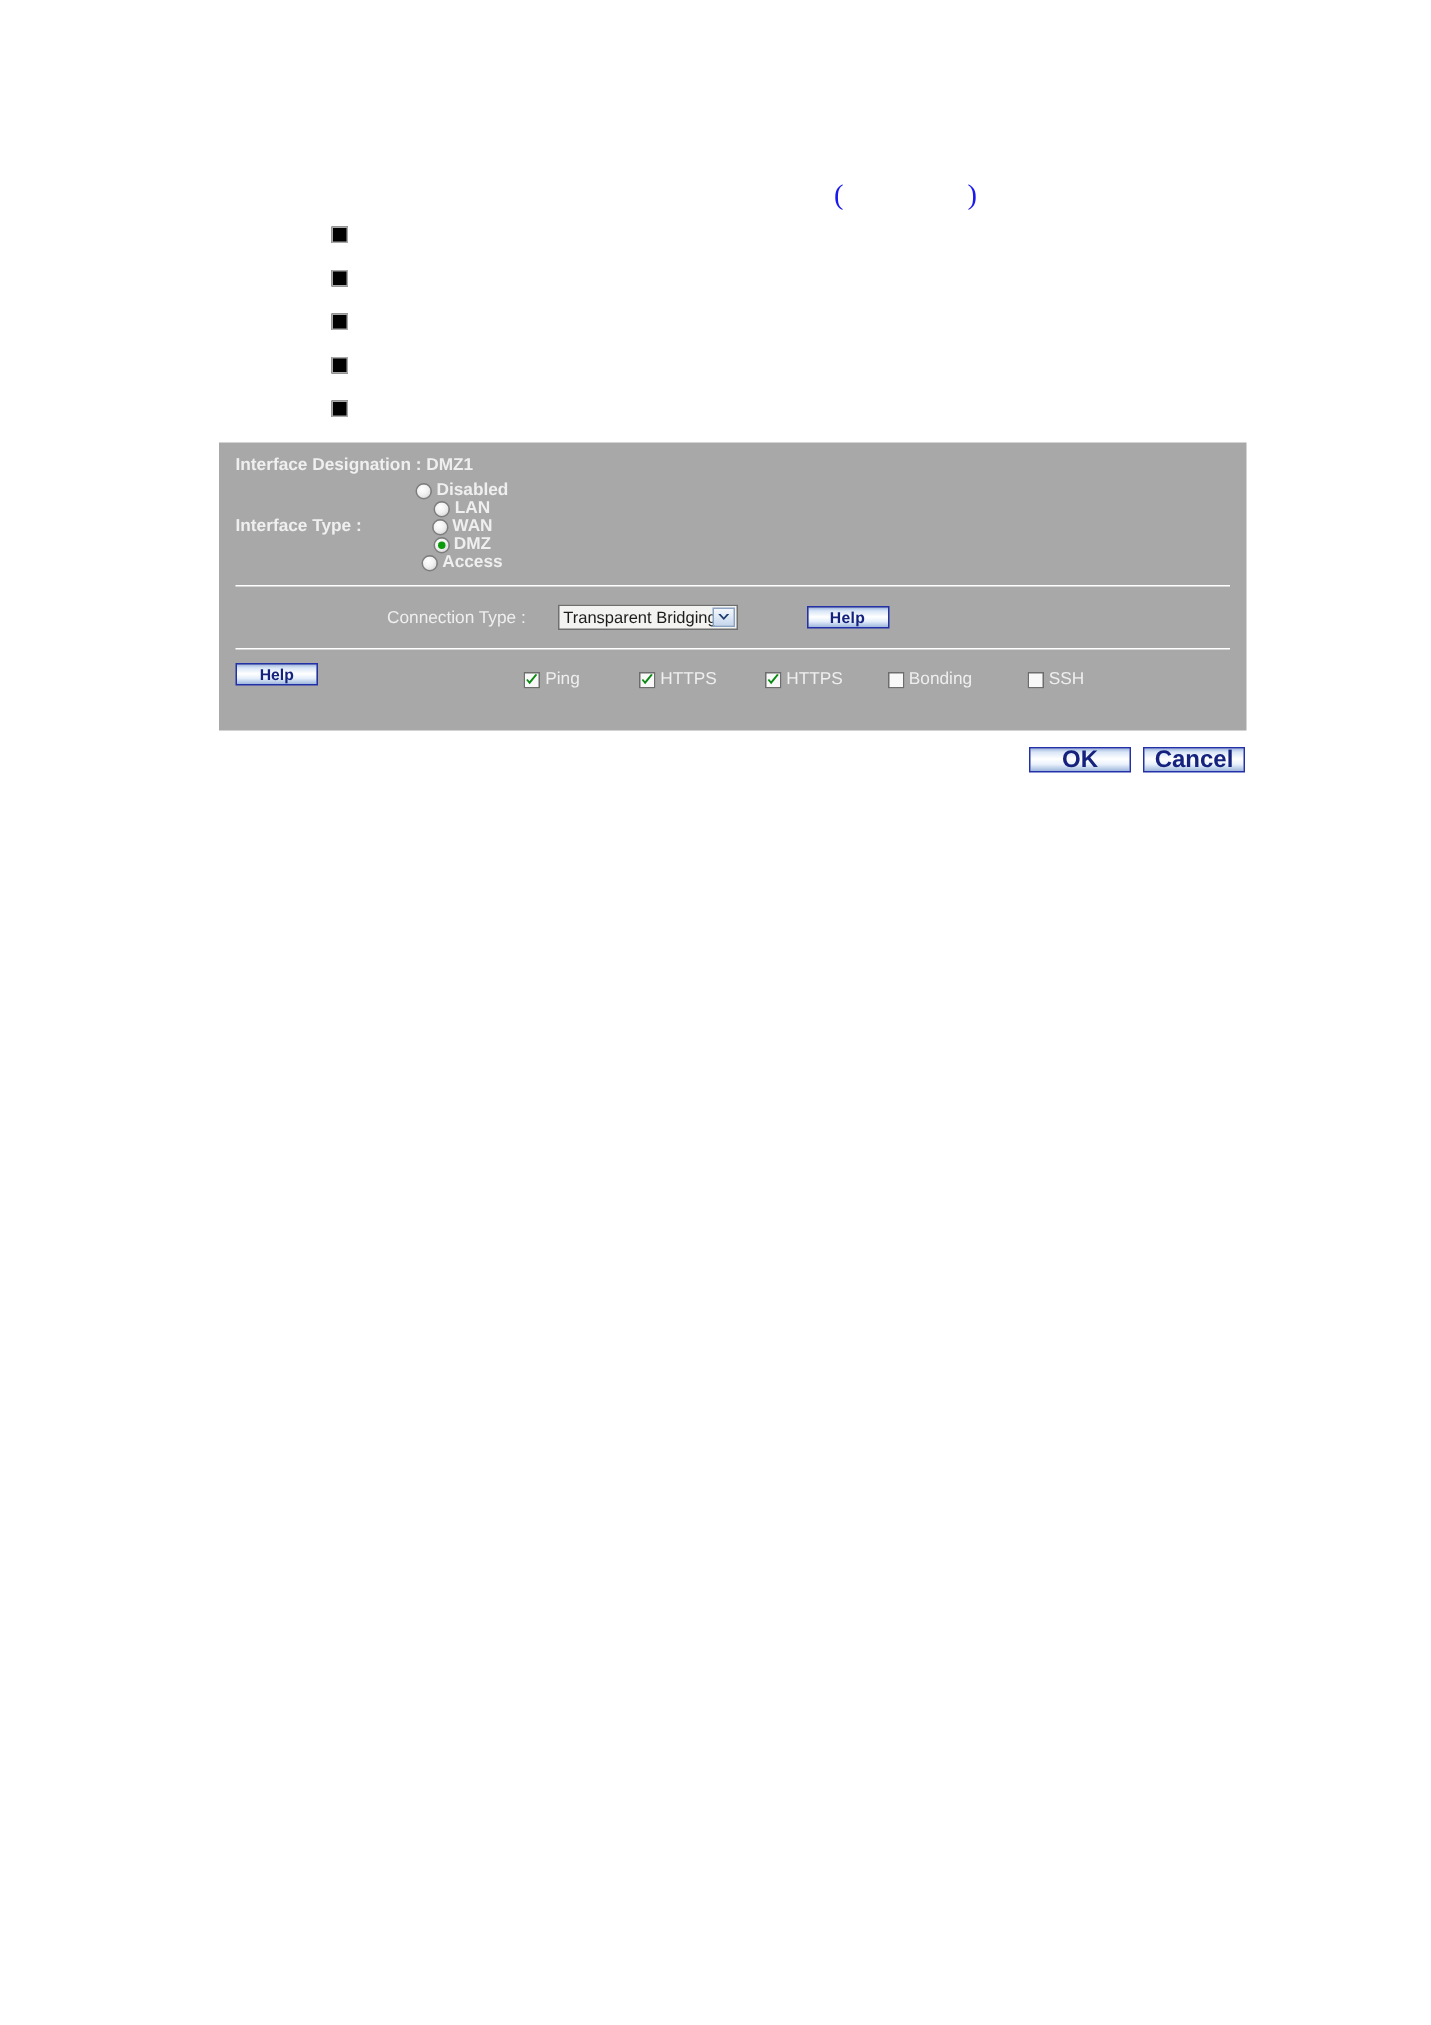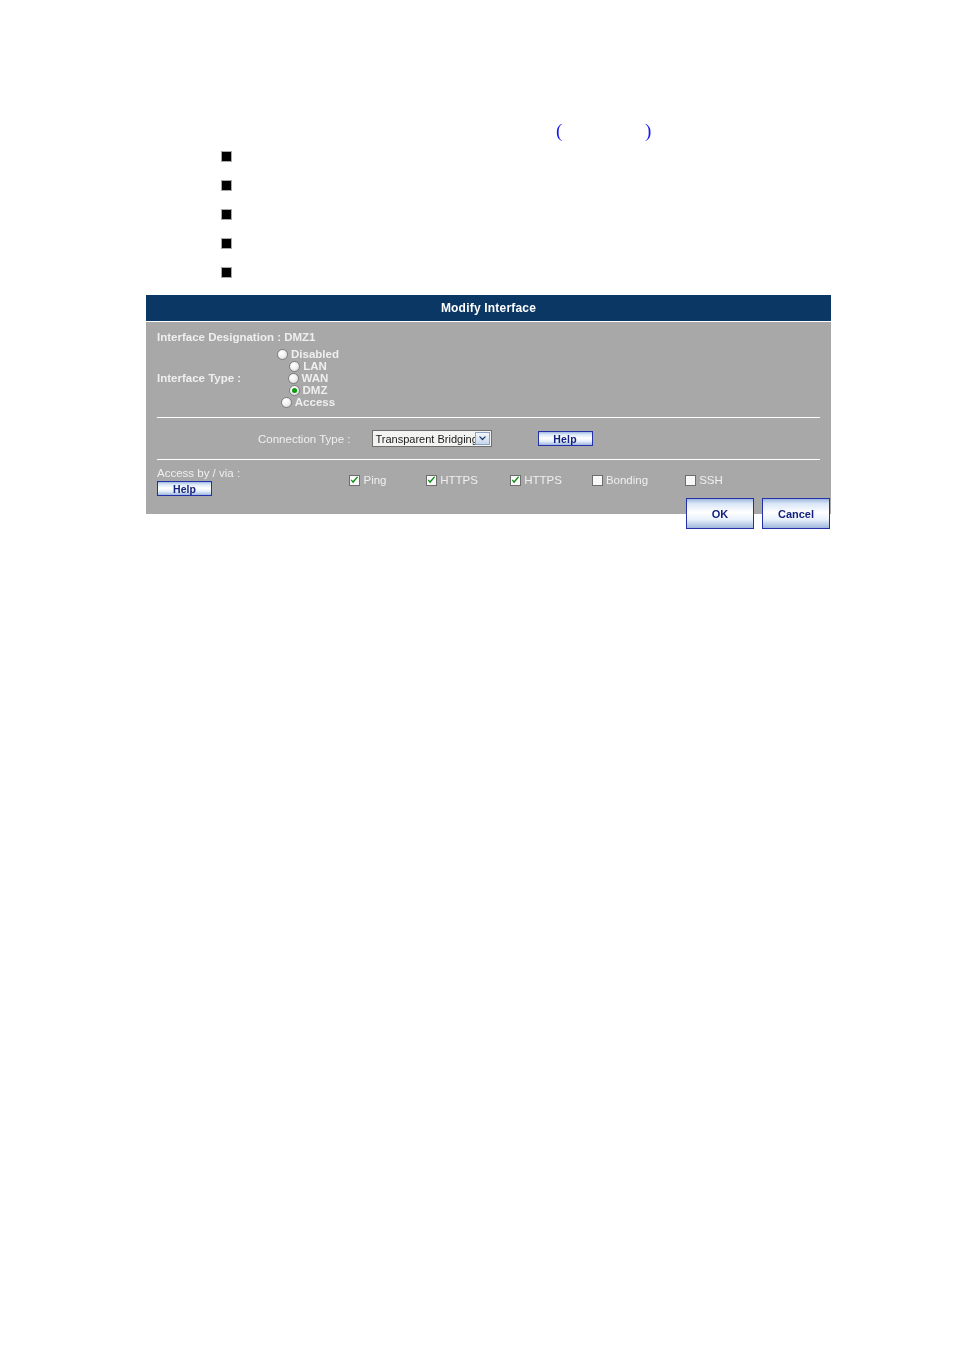--- a/index.html
+++ b/index.html
@@ -258,26 +258,26 @@
 
   
   .footer {
     position: absolute;
     left: 686px;
     top: 498px;
     display: flex;
   }
   .btn-action {
     width: 68px;
-    height: 31px;
+    height: 17px;
     border: 1px solid #2331a8;
     box-sizing: border-box;
     background: linear-gradient(180deg, #9fb7dd 0%, #d9e6f7 16%, #ffffff 46%, #eaf2fc 70%, #9fb7dd 100%);
     color: #14227e;
-    font-size: 11px;
+    font-size: 16px;
     font-weight: bold;
     display: flex;
     align-items: center;
     justify-content: center;
   }
   .btn-action + .btn-action { margin-left: 8px; }
 </style>
 </head>
 <body>
 
@@ -297,21 +297,20 @@
   <div class="bullet-row">
       <span class="bullet-sq"></span>
     </div>
   <div class="bullet-row">
       <span class="bullet-sq"></span>
     </div>
 </div>
 
 <div class="dialog">
 
-  <div class="dialog-title">Modify Interface</div>
 
   <div class="dialog-body">
 
     <div class="sec sec-1">
       <div class="row desig-row">
         <span class="label-static">Interface Designation : DMZ1</span>
       </div>
 
       <div class="row iftype-row">
         <span class="label-static iftype-label">Interface Type :</span>
@@ -360,21 +359,20 @@
           </svg>
         </span>
       </div>
 
       <div class="btn-help">Help</div>
     </div>
 
     <div class="divider"></div>
 
     <div class="sec sec-3">
-      <div class="access-label">Access by / via :</div>
       <div class="btn-help-2">Help</div>
 
       <div class="check-group">
 
         <label class="check-item">
           <span class="check-box">
             <svg width="9" height="9" viewBox="0 0 9 9" aria-hidden="true">
               <path d="M0.8 4.3 L3.1 7.2 L8.2 0.9 L7.0 0.4 L3.0 5.1 L1.7 3.6 Z" fill="#0a8a12"></path>
             </svg>
           </span>

